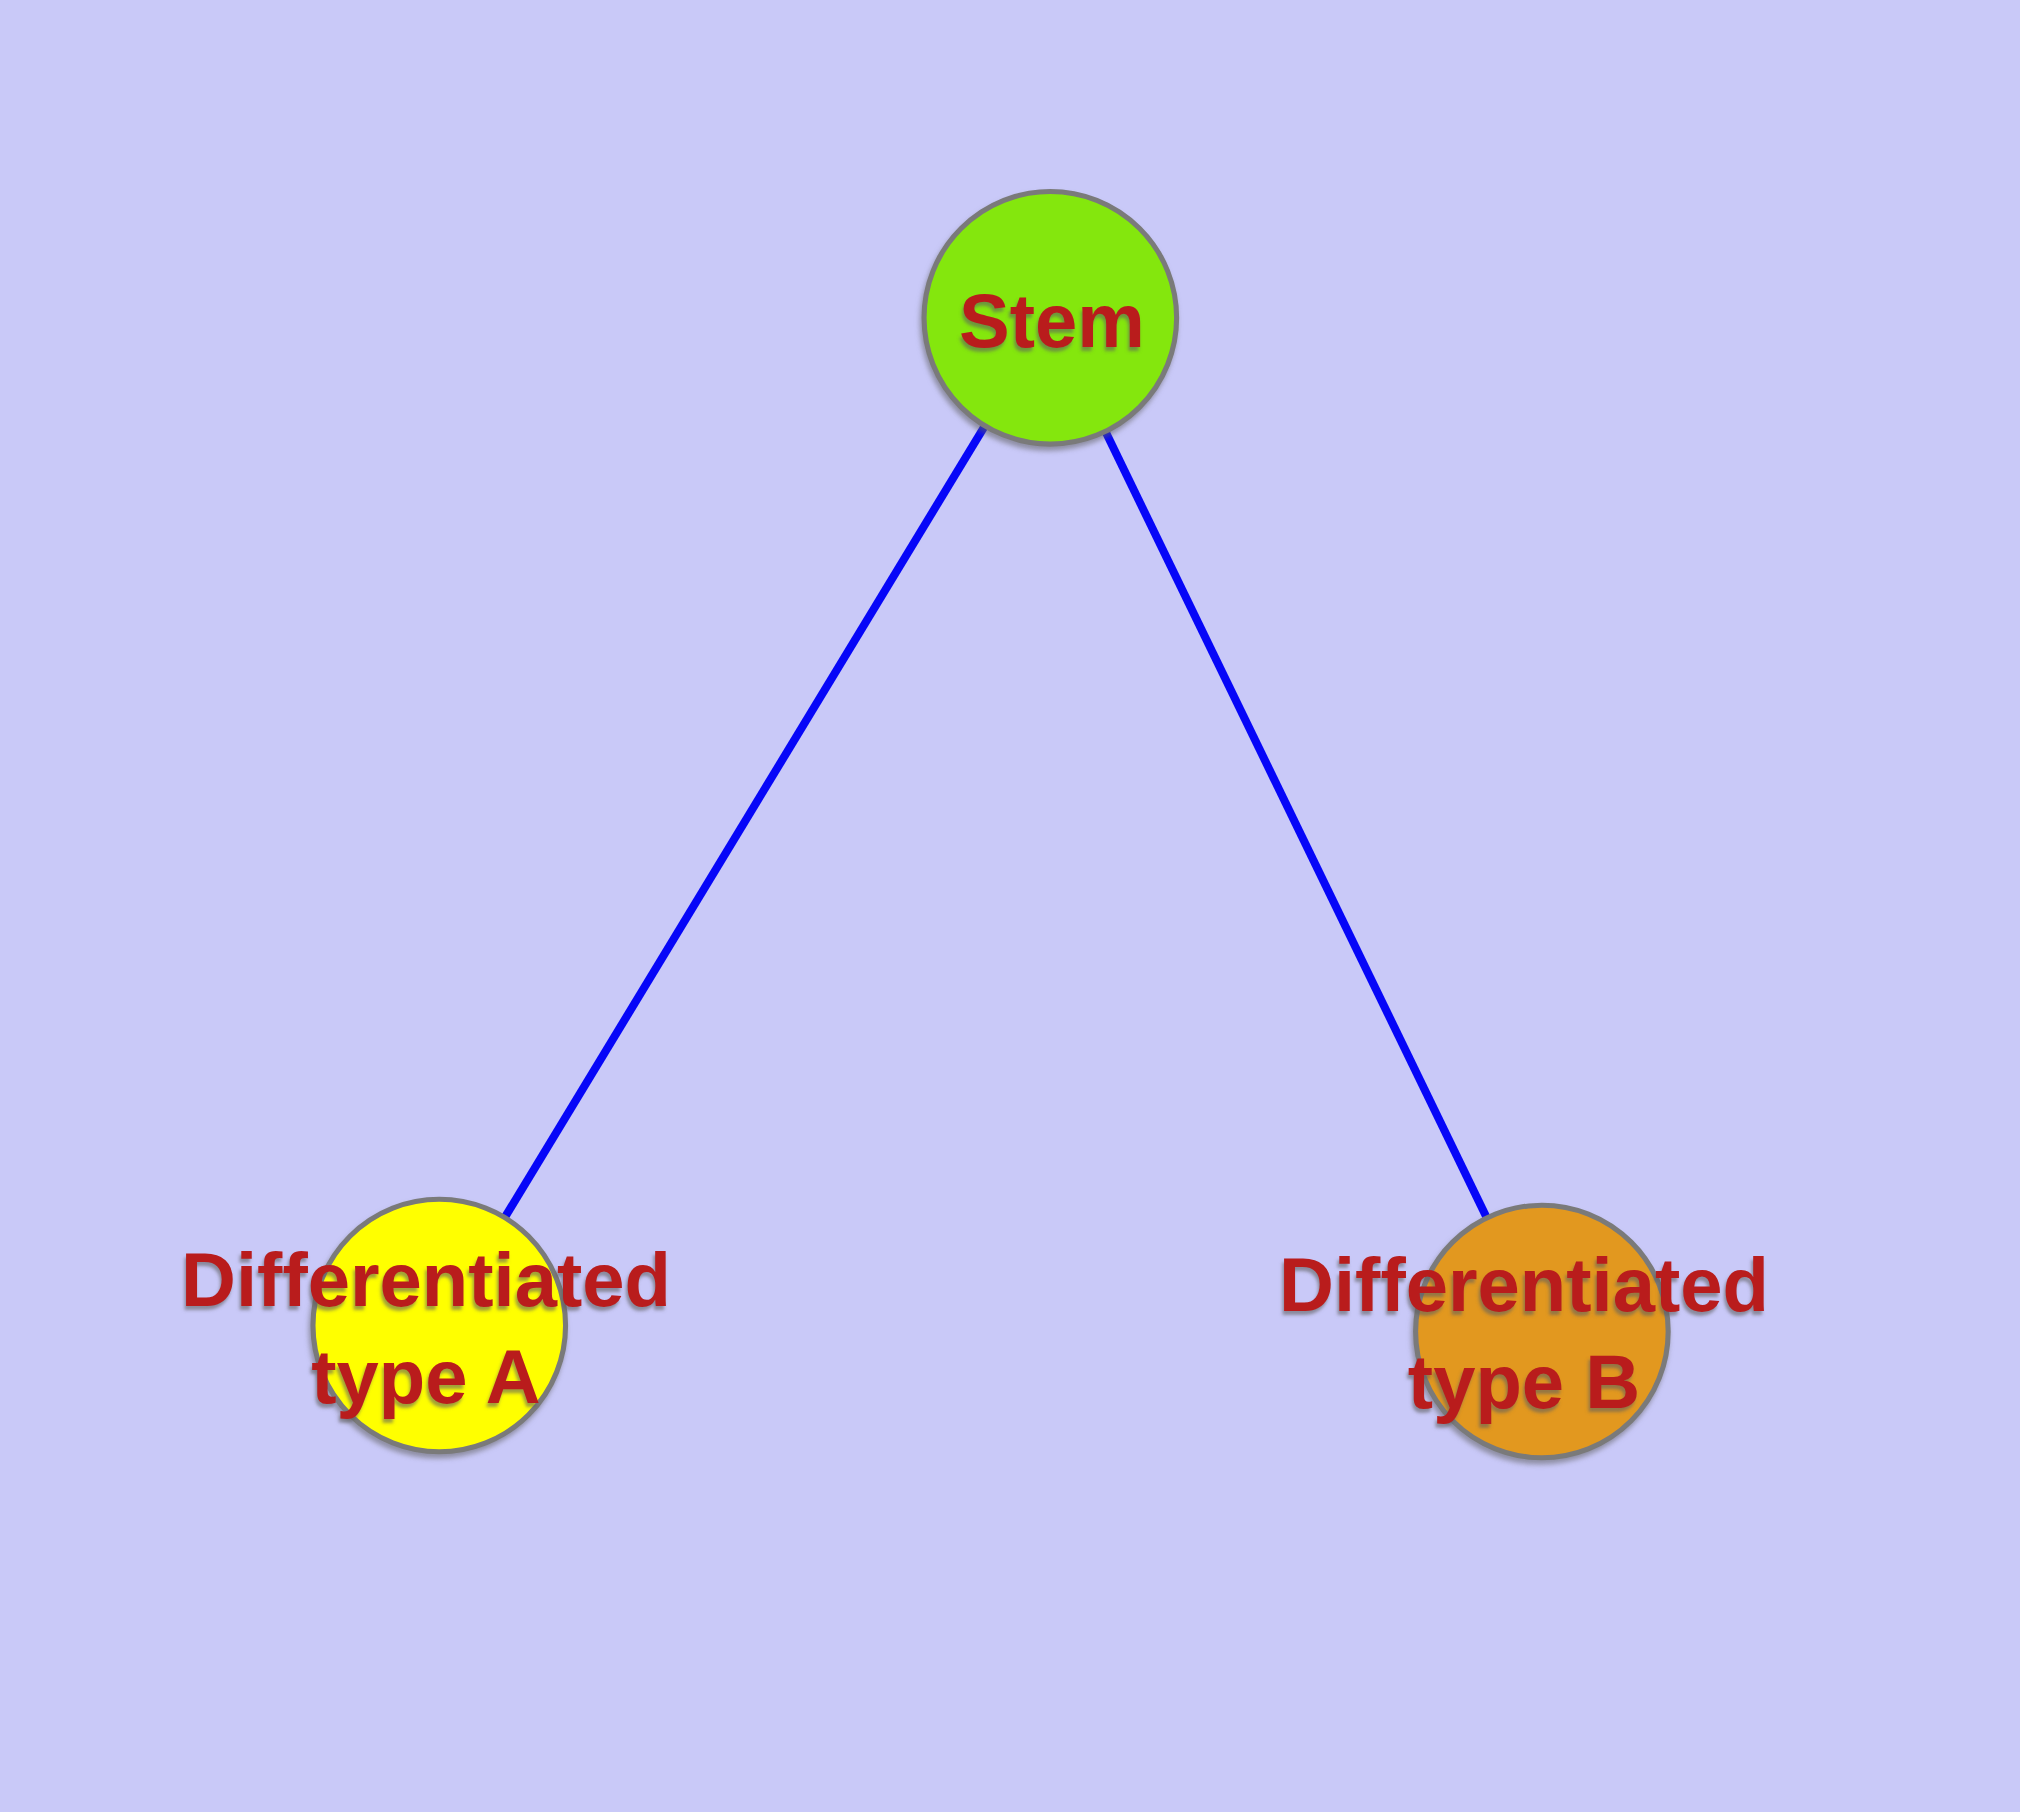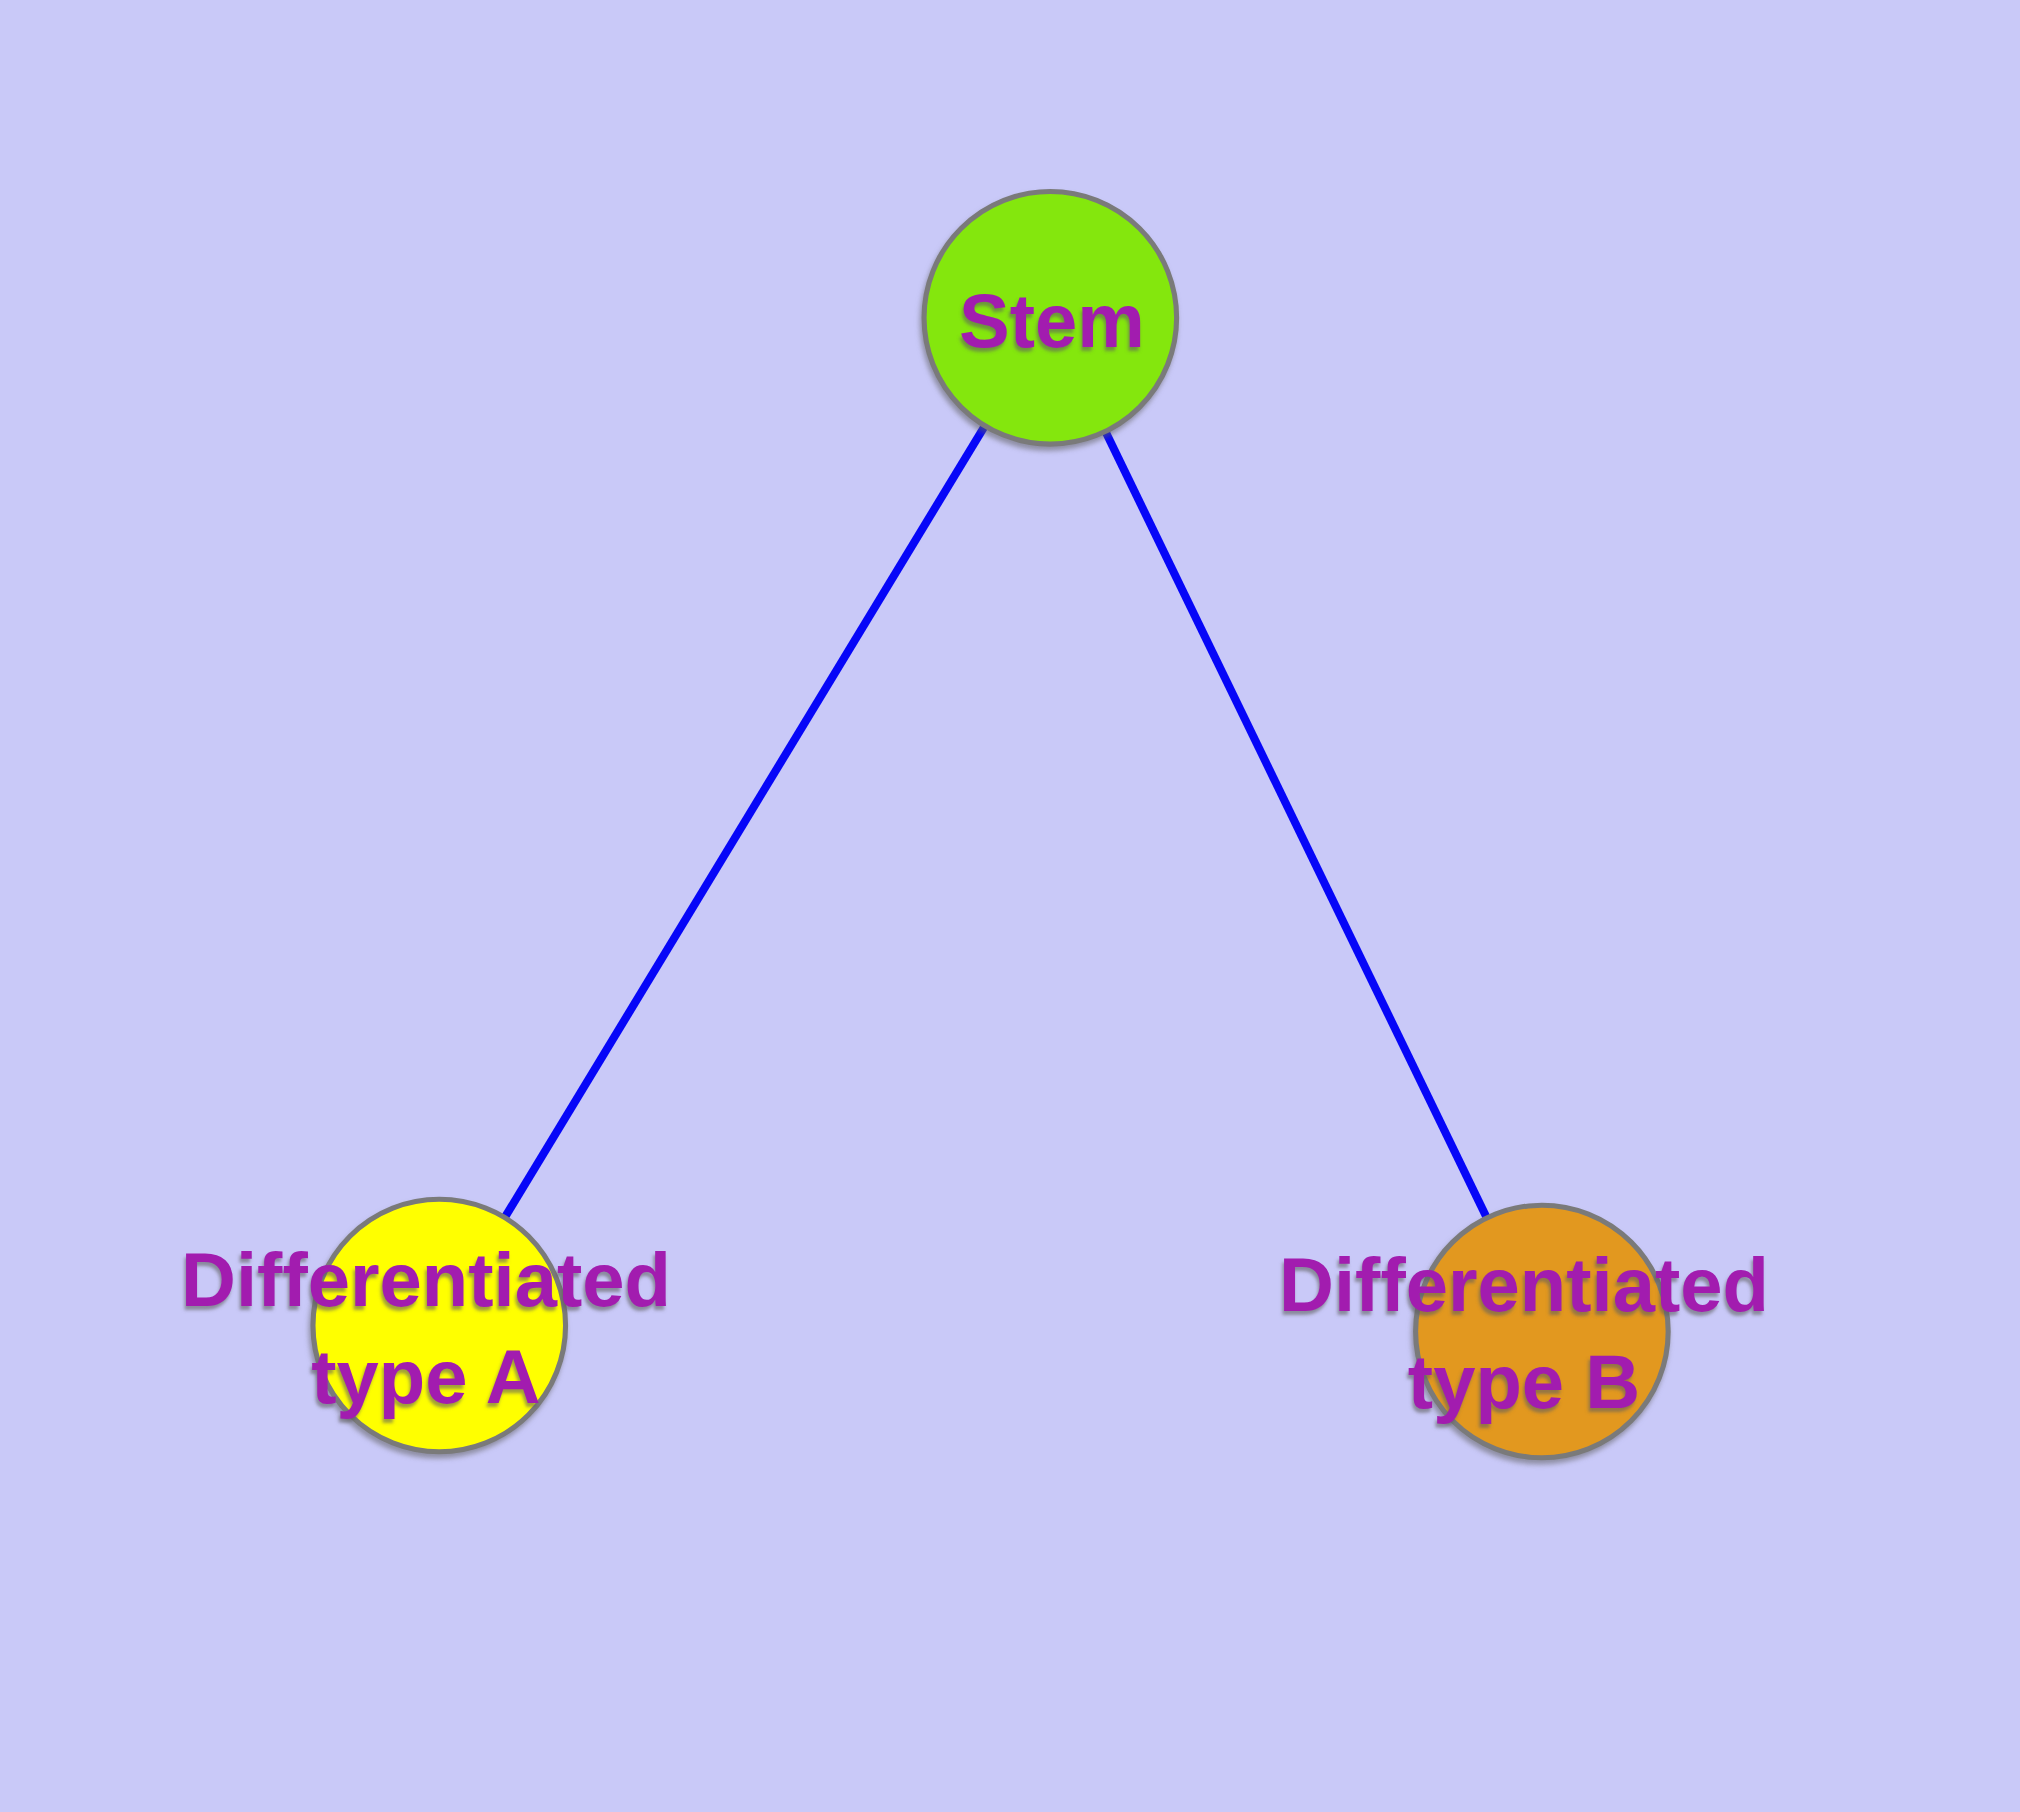--- a/index.html
+++ b/index.html
@@ -30,21 +30,21 @@
     stroke-width: 6;
     filter: drop-shadow(-2px 5px 3px rgba(95, 95, 95, 0.55));
   }
   .node-label {
     position: absolute;
     transform: translate(-50%, -50%);
     text-align: center;
     font-size: 76px;
     line-height: 97px;
     font-weight: bold;
-    color: #a21caf;
+    color: #b91c1c;
     white-space: pre-line;
     text-shadow: -1.7px 4.2px 3.4px rgba(95, 95, 95, 0.6);
     pointer-events: none;
   }
   #label-stem   { left: 1052px; top: 320px;  }
   #label-type-a { left: 426px;  top: 1328px; }
   #label-type-b { left: 1524px; top: 1333px; }
 </style>
 </head>
 <body style="background: rgb(201, 201, 248);">

